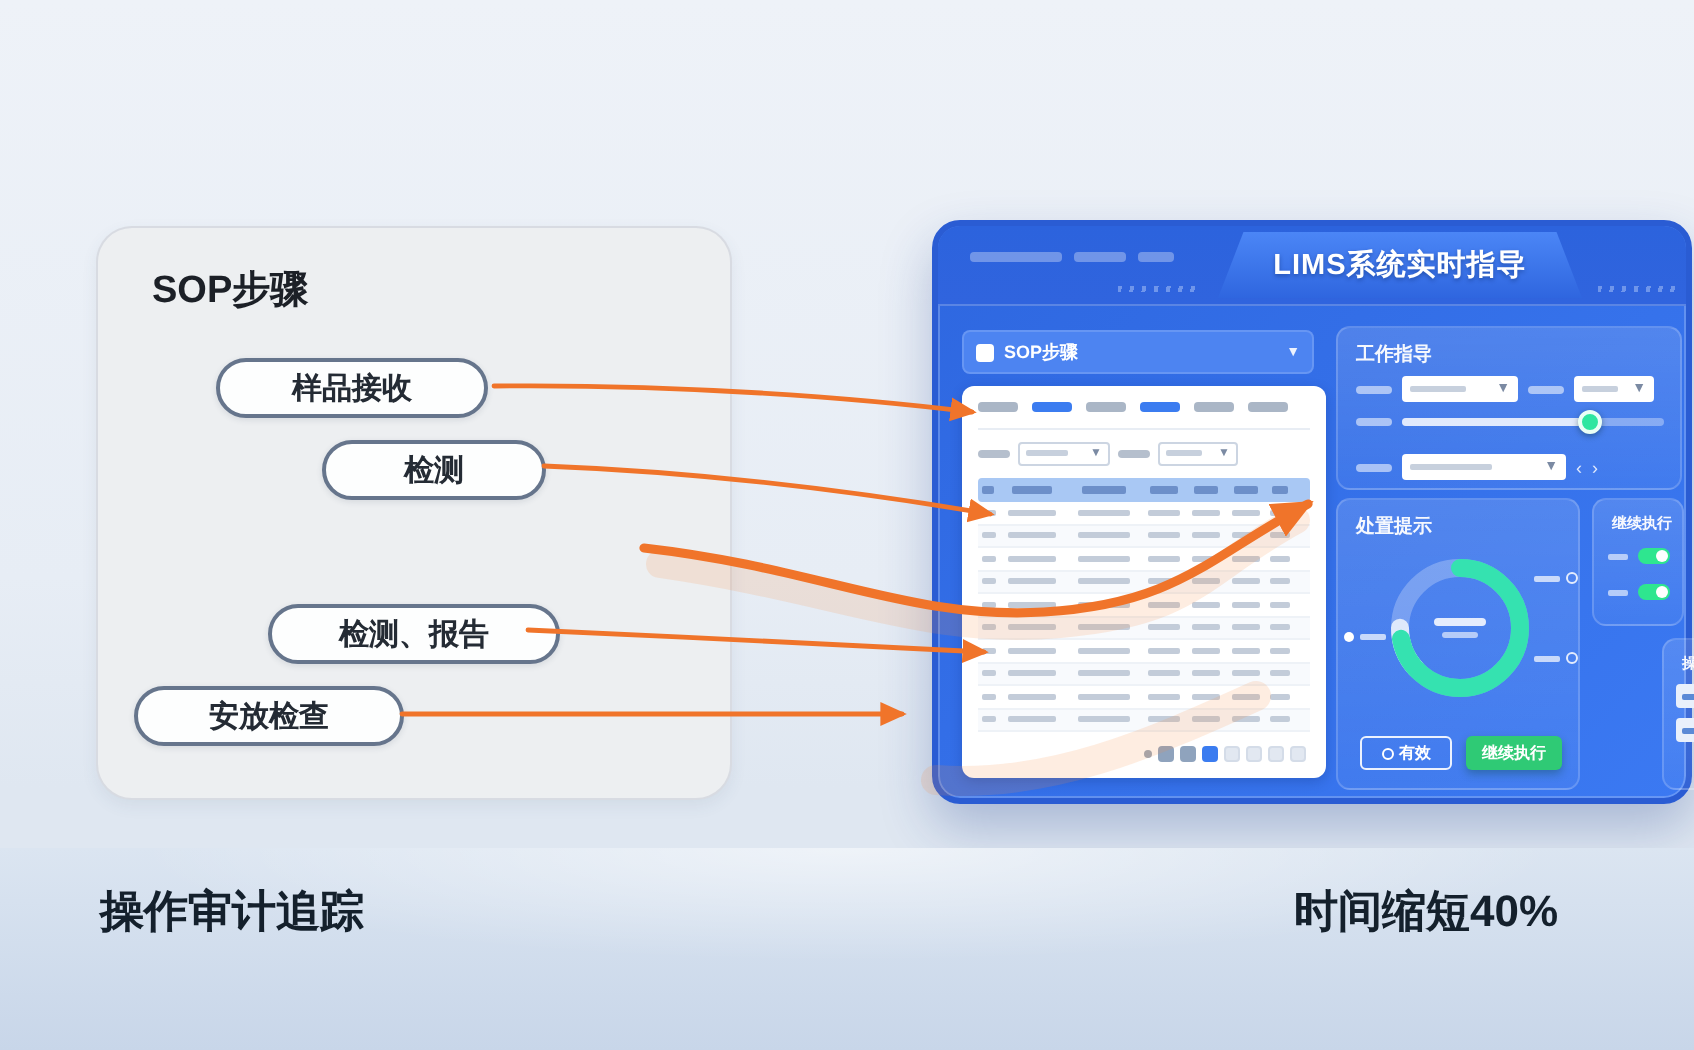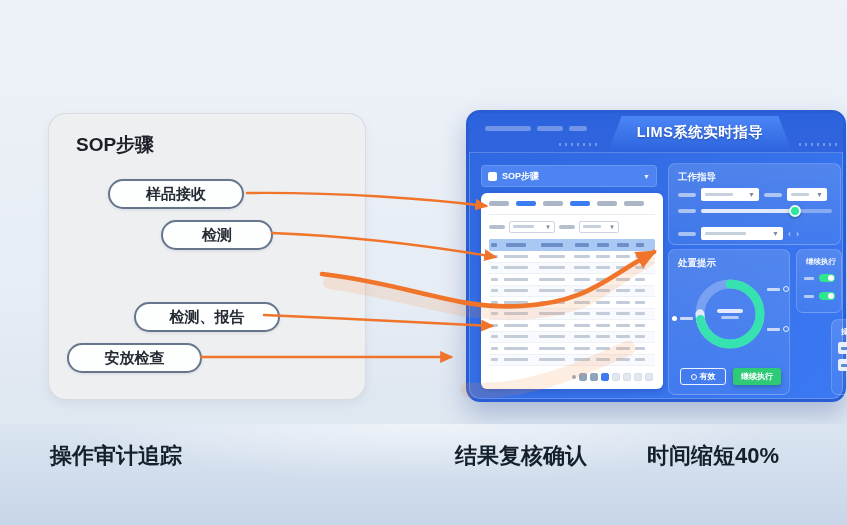--- a/index.html
+++ b/index.html
@@ -579,16 +579,15 @@
     <path d="M468,390 C525,394 575,372 628,348" stroke="rgba(246,140,70,.16)" stroke-width="15" fill="none" stroke-linecap="round"></path>
     <path d="M247,193 C340,192 430,199 486,206" stroke="#f0742a" stroke-width="2.4" fill="none" stroke-linecap="round" marker-end="url(#ah-s)"></path>
     <path d="M272,233 C350,236 430,246 495,257" stroke="#f0742a" stroke-width="2.4" fill="none" stroke-linecap="round" marker-end="url(#ah-s)"></path>
     <path d="M322,274 C410,284 455,310 522,306 S605,278 654,252" stroke="#f0742a" stroke-width="4.6" fill="none" stroke-linecap="round" marker-end="url(#ah-b)"></path>
     <path d="M264,315 C340,318 420,323 492,326" stroke="#f0742a" stroke-width="2.4" fill="none" stroke-linecap="round" marker-end="url(#ah-s)"></path>
     <path d="M201,357 L451,357" stroke="#f0742a" stroke-width="2.4" fill="none" stroke-linecap="round" marker-end="url(#ah-s)"></path>
   </svg>
 
   <div class="footer-band">
     <span class="foot-item fi1">操作审计追踪</span>
-    <span class="foot-item fi3">结果复核确认</span>
     <span class="foot-item fi4">时间缩短40%</span>
   </div>
 </div>
 
 </body></html>

